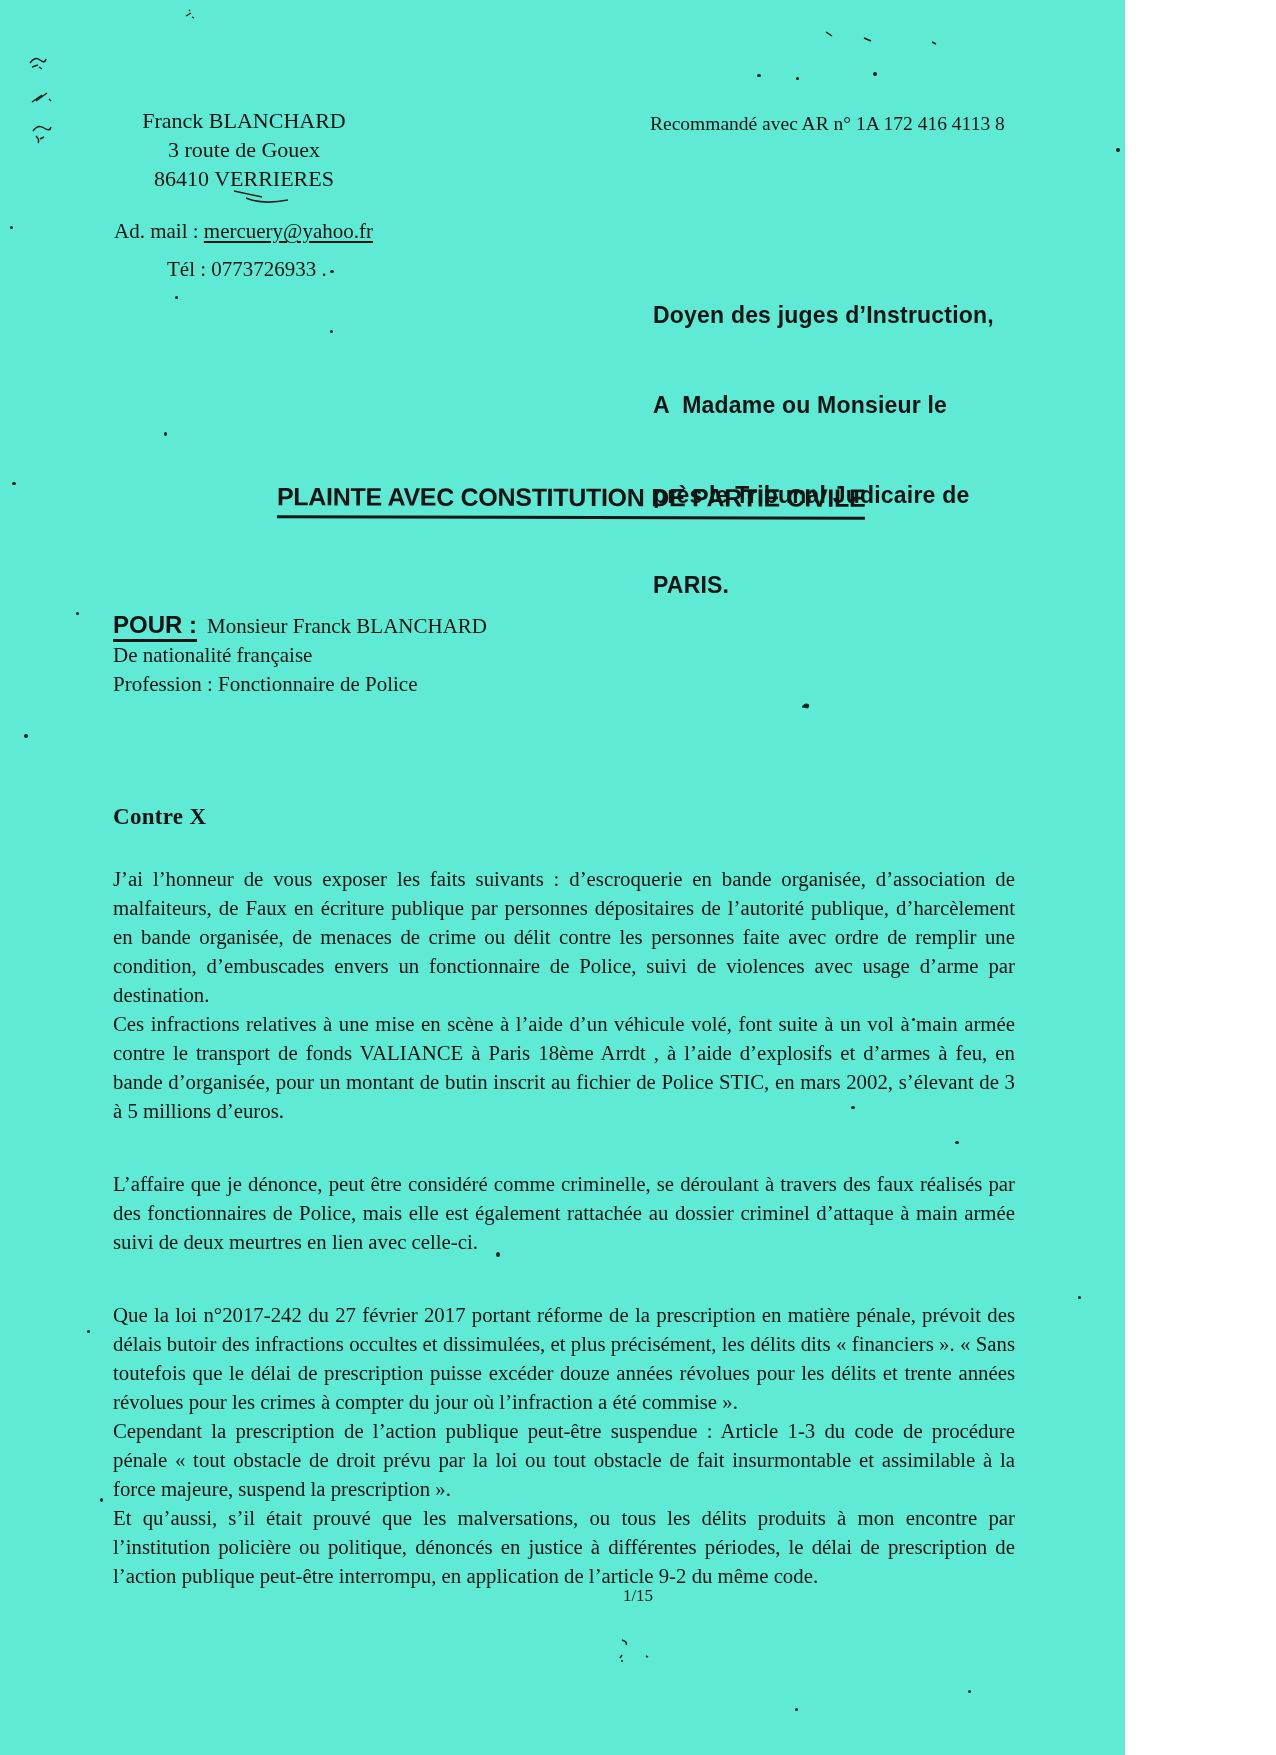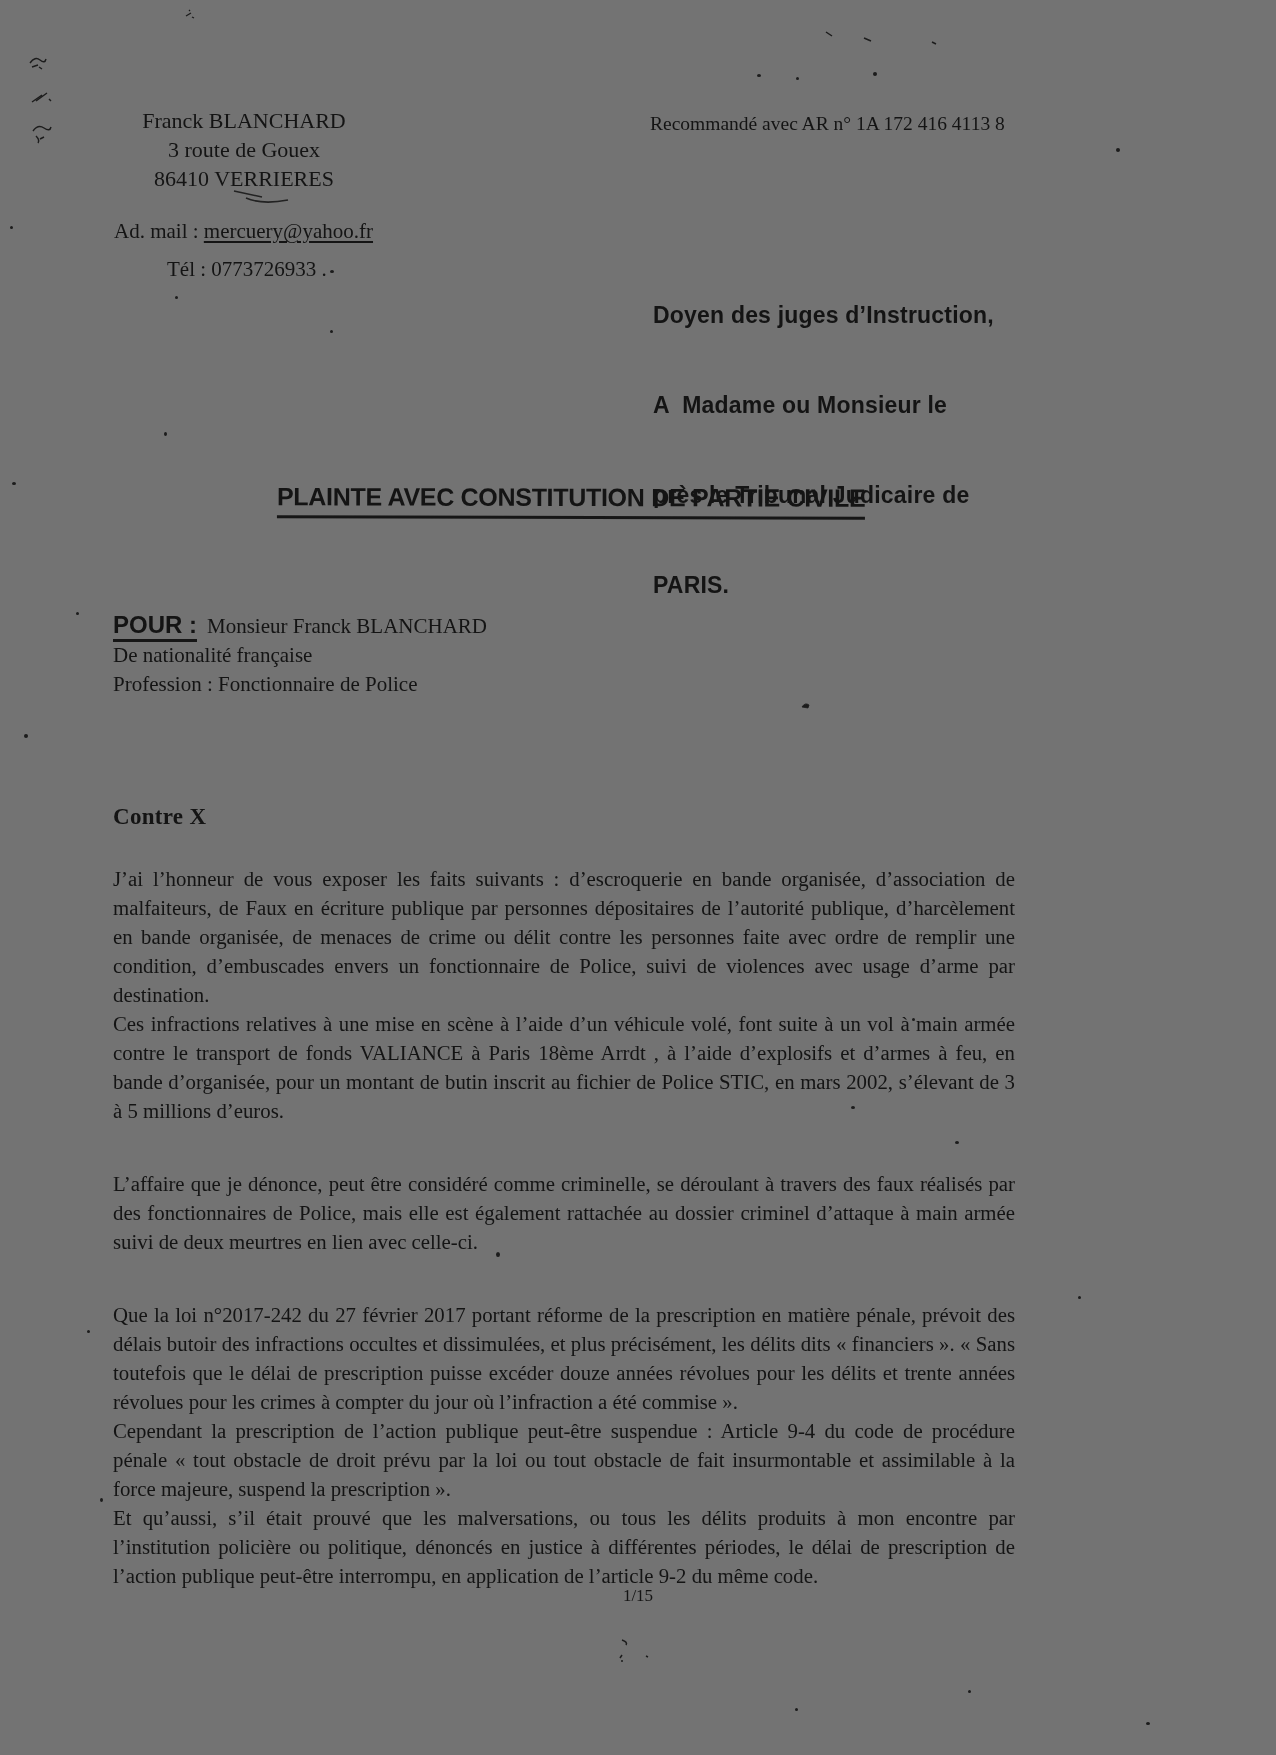--- a/index.html
+++ b/index.html
@@ -1,19 +1,19 @@
 <!DOCTYPE html>
 <html lang="fr"><head>
 <meta charset="utf-8">
 <style>
   html,body{margin:0;padding:0;background:#ffffff;}
   .page{
     position:relative;
-    width:1276px;height:1755px;
-    background:#737373;
+    width:1125px;height:1755px;
+    background:#5eead4;
     overflow:hidden;
     font-family:"Liberation Serif", serif;
     color:#141414;
   }
   .abs{position:absolute;}
   
   .sender{
     left:138px;top:106px;width:212px;
     text-align:center;
     font-size:22px;line-height:29px;
@@ -122,21 +122,21 @@
     <div>Profession : Fonctionnaire de Police</div>
   </div>
 
   <div class="abs contre">Contre X</div>
 
   <div class="abs body-text">
     <p>J’ai l’honneur de vous exposer les faits suivants : d’escroquerie en bande organisée, d’association de malfaiteurs, de Faux en écriture publique par personnes dépositaires de l’autorité publique, d’harcèlement en bande organisée, de menaces de crime ou délit contre les personnes faite avec ordre de remplir une condition, d’embuscades envers un fonctionnaire de Police, suivi de violences avec usage d’arme par destination.</p>
     <p>Ces infractions relatives à une mise en scène à l’aide d’un véhicule volé, font suite à un vol à main armée contre le transport de fonds VALIANCE à Paris 18ème Arrdt , à l’aide d’explosifs et d’armes à feu, en bande d’organisée, pour un montant de butin inscrit au fichier de Police STIC, en mars 2002, s’élevant de 3 à 5 millions d’euros.</p>
     <p class="gap">L’affaire que je dénonce, peut être considéré comme criminelle, se déroulant à travers des faux réalisés par des fonctionnaires de Police,  mais elle est également rattachée au dossier criminel d’attaque à main armée suivi de deux meurtres en lien avec celle-ci.</p>
     <p class="gap">Que la loi n°2017-242 du 27 février 2017 portant réforme de la prescription en matière pénale, prévoit des délais butoir des infractions occultes et dissimulées, et plus précisément, les délits dits « financiers ». « Sans toutefois que le délai de prescription puisse excéder douze années révolues pour les délits et trente années révolues pour les crimes à compter du jour où l’infraction a été commise ».</p>
-    <p>Cependant la prescription de l’action publique peut-être suspendue : Article 9-4 du code de procédure pénale « tout obstacle de droit prévu par la loi ou tout obstacle de fait insurmontable et assimilable à la force majeure, suspend la prescription ».</p>
+    <p>Cependant la prescription de l’action publique peut-être suspendue : Article 1-3 du code de procédure pénale « tout obstacle de droit prévu par la loi ou tout obstacle de fait insurmontable et assimilable à la force majeure, suspend la prescription ».</p>
     <p>Et qu’aussi, s’il était prouvé que les malversations, ou tous les délits produits à mon encontre par l’institution policière ou politique, dénoncés en justice à différentes périodes, le délai de prescription de l’action publique peut-être interrompu, en application de l’article 9-2 du même code.</p>
   </div>
 
   <div class="abs page-number">1/15</div>
 
   <div class="artifact" style="left:26px;top:55px;">
     <svg width="22" height="18" viewBox="0 0 22 18">
         <path d="M4 8 Q9 1 14 5 T20 4 M6 12 L12 10 M13 12 L16 14" stroke="#1c1c1c" fill="none" stroke-width="1.4"></path>
       </svg>
   </div>

